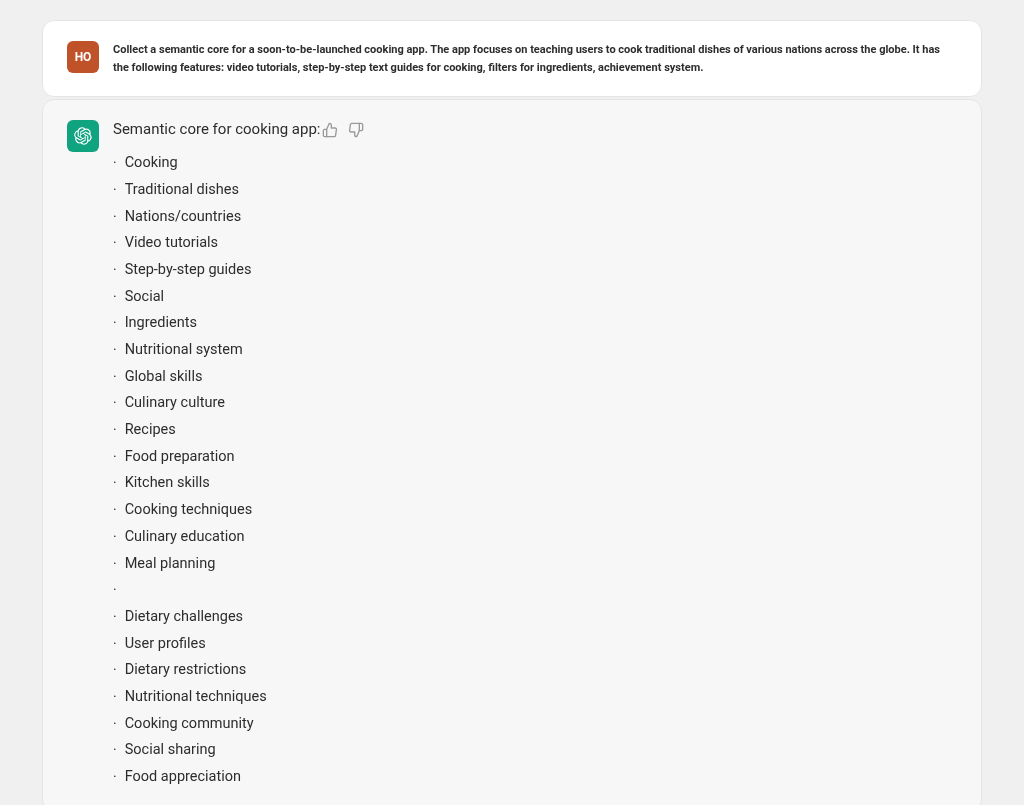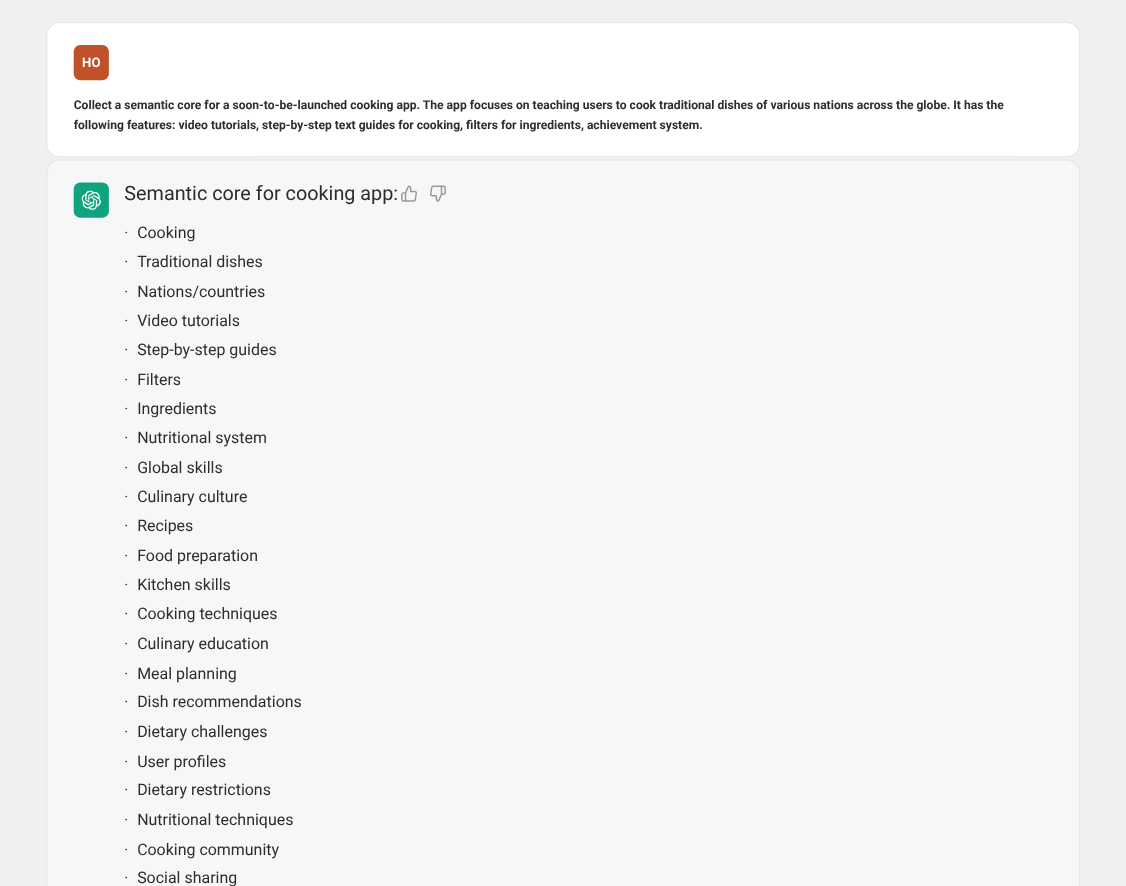--- a/index.html
+++ b/index.html
@@ -24,21 +24,21 @@
       flex-direction: column;
       gap: 2px;
     }
 
     .message-block {
       background-color: #ffffff;
       border: 1px solid #e5e5e5;
       border-radius: 12px;
       padding: 20px 24px;
       display: flex;
-      flex-direction: column;
+      flex-direction: row;
       gap: 14px;
       align-items: flex-start;
     }
 
     .message-block.assistant-block {
       background-color: #f7f7f7;
       border: 1px solid #e5e5e5;
       border-radius: 12px;
       padding: 20px 24px;
       position: relative;
@@ -83,21 +83,21 @@
     }
 
     .assistant-header {
       display: flex;
       justify-content: space-between;
       align-items: flex-start;
       width: 100%;
     }
 
     .assistant-title {
-      font-size: 18px;
+      font-size: 15px;
       color: #2d2d2d;
       font-weight: 400;
       margin-bottom: 12px;
     }
 
     .feedback-icons {
       display: flex;
       gap: 6px;
       align-items: center;
       color: #9a9a9a;
@@ -201,21 +201,21 @@
             <li>
               <span class="bullet">·</span>
               <span>Video tutorials</span>
             </li>
             <li>
               <span class="bullet">·</span>
               <span>Step-by-step guides</span>
             </li>
             <li>
               <span class="bullet">·</span>
-              <span>Filters</span>
+              <span>Social</span>
             </li>
             <li>
               <span class="bullet">·</span>
               <span>Ingredients</span>
             </li>
             <li>
               <span class="bullet">·</span>
               <span>Nutritional system</span>
             </li>
             <li>
@@ -245,21 +245,20 @@
             <li>
               <span class="bullet">·</span>
               <span>Culinary education</span>
             </li>
             <li>
               <span class="bullet">·</span>
               <span>Meal planning</span>
             </li>
             <li>
               <span class="bullet">·</span>
-              <span>Dish recommendations</span>
             </li>
             <li>
               <span class="bullet">·</span>
               <span>Dietary challenges</span>
             </li>
             <li>
               <span class="bullet">·</span>
               <span>User profiles</span>
             </li>
             <li>

